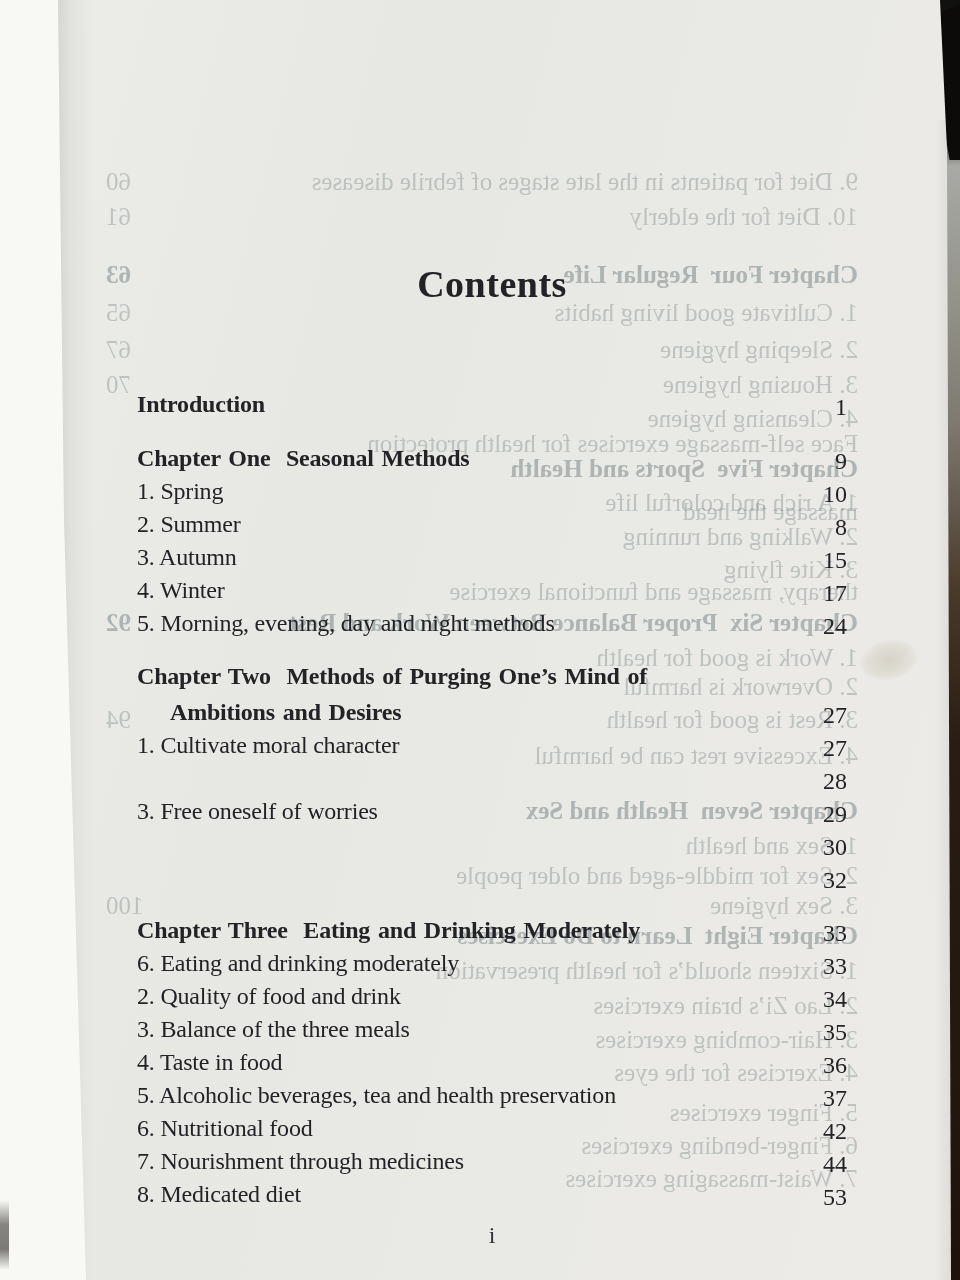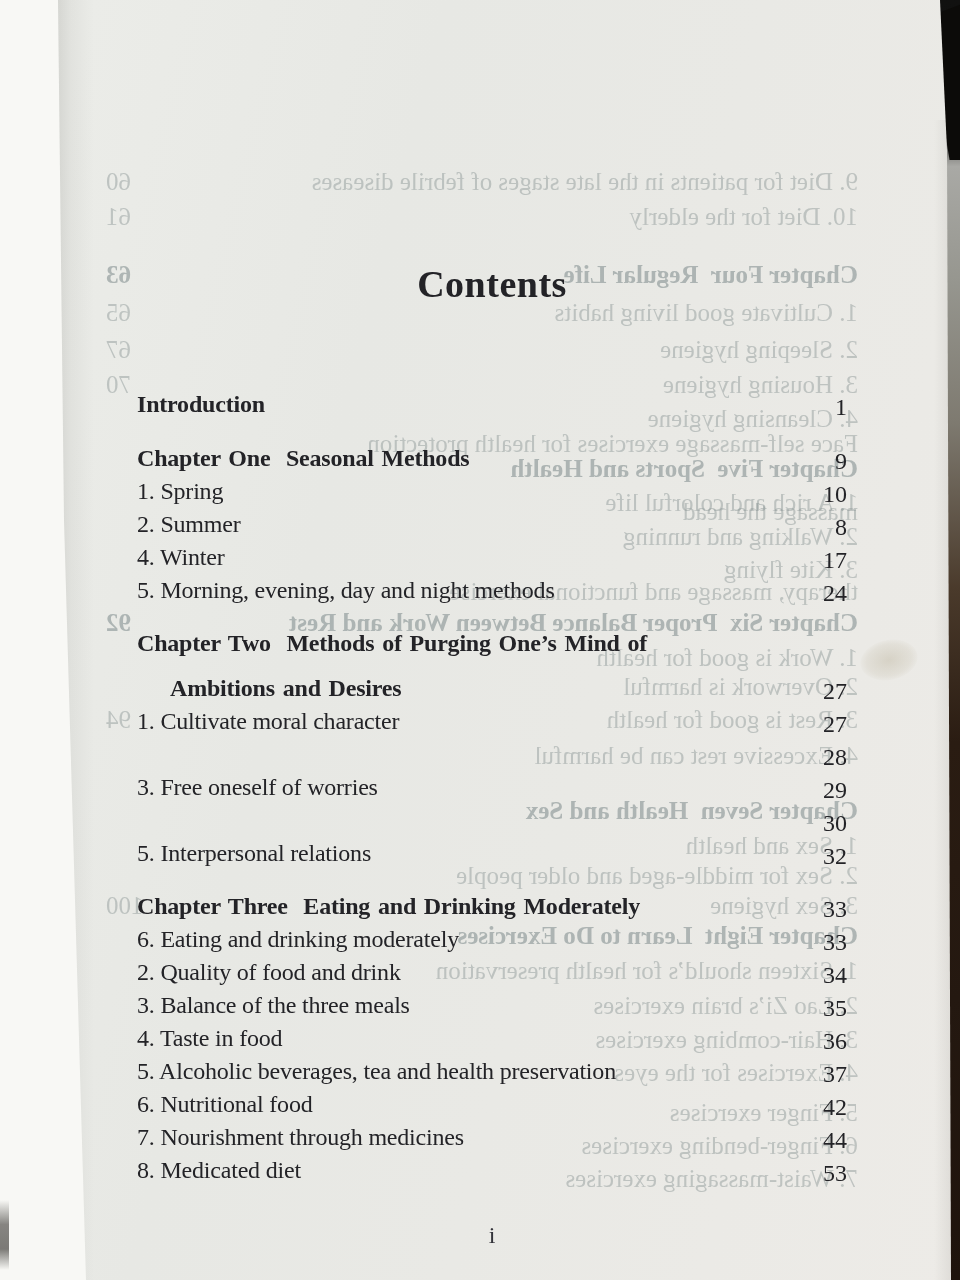--- a/index.html
+++ b/index.html
@@ -69,21 +69,21 @@
   }
   .toc{position:absolute;left:137px;top:388px;width:710px;}
   .toc-row{
     display:flex;align-items:baseline;
     font-size:24px;line-height:33px;white-space:pre-wrap;
   }
   .toc-row .label{letter-spacing:-0.2px;}
   .toc-row .num{margin-left:auto;position:relative;top:3px;letter-spacing:0;}
   .toc-row.heading{font-weight:bold;margin-top:20px;word-spacing:2px;}
   .toc-row.heading .num{font-weight:normal;}
-  .toc-row.heading.cont{margin-top:12px;}
+  .toc-row.heading.cont{margin-top:3px;}
   .toc-row.heading.cont .label{padding-left:33px;}
   .toc-row.intro{font-weight:bold;margin-bottom:21px;}
   .toc-row.intro .num{font-weight:normal;}
   .footer{
     position:absolute;top:1222px;left:137px;width:710px;
     text-align:center;font-size:24px;color:#33333a;
   }
 </style>
 </head>
 <body>
@@ -136,29 +136,30 @@
 
     <div class="toc">
       <div class="toc-row intro">
         <span class="label">Introduction</span>
         <span class="num">1</span>
       </div>
       <div>
           <div class="toc-row heading"><span class="label">Chapter One  Seasonal Methods</span><span class="num">9</span></div>
           <div class="toc-row"><span class="label">1. Spring</span><span class="num">10</span></div>
           <div class="toc-row"><span class="label">2. Summer</span><span class="num">8</span></div>
+          <div class="toc-row"><span class="label">3. Autumn</span><span class="num">15</span></div>
           <div class="toc-row"><span class="label">4. Winter</span><span class="num">17</span></div>
           <div class="toc-row"><span class="label">5. Morning, evening, day and night methods</span><span class="num">24</span></div>
           <div class="toc-row heading"><span class="label">Chapter Two  Methods of Purging One’s Mind of</span></div>
           <div class="toc-row heading cont"><span class="label">Ambitions and Desires</span><span class="num">27</span></div>
           <div class="toc-row"><span class="label">1. Cultivate moral character</span><span class="num">27</span></div>
           <div class="toc-row"><span class="num">28</span></div>
           <div class="toc-row"><span class="label">3. Free oneself of worries</span><span class="num">29</span></div>
           <div class="toc-row"><span class="num">30</span></div>
-          <div class="toc-row"><span class="label">5. Interpersonal relations</span><span class="num">32</span></div>
+          <div class="toc-row"><span class="num">32</span></div>
           <div class="toc-row heading"><span class="label">Chapter Three  Eating and Drinking Moderately</span><span class="num">33</span></div>
           <div class="toc-row"><span class="label">6. Eating and drinking moderately</span><span class="num">33</span></div>
           <div class="toc-row"><span class="label">2. Quality of food and drink</span><span class="num">34</span></div>
           <div class="toc-row"><span class="label">3. Balance of the three meals</span><span class="num">35</span></div>
           <div class="toc-row"><span class="label">4. Taste in food</span><span class="num">36</span></div>
           <div class="toc-row"><span class="label">5. Alcoholic beverages, tea and health preservation</span><span class="num">37</span></div>
           <div class="toc-row"><span class="label">6. Nutritional food</span><span class="num">42</span></div>
           <div class="toc-row"><span class="label">7. Nourishment through medicines</span><span class="num">44</span></div>
           <div class="toc-row"><span class="label">8. Medicated diet</span><span class="num">53</span></div>
         </div>

